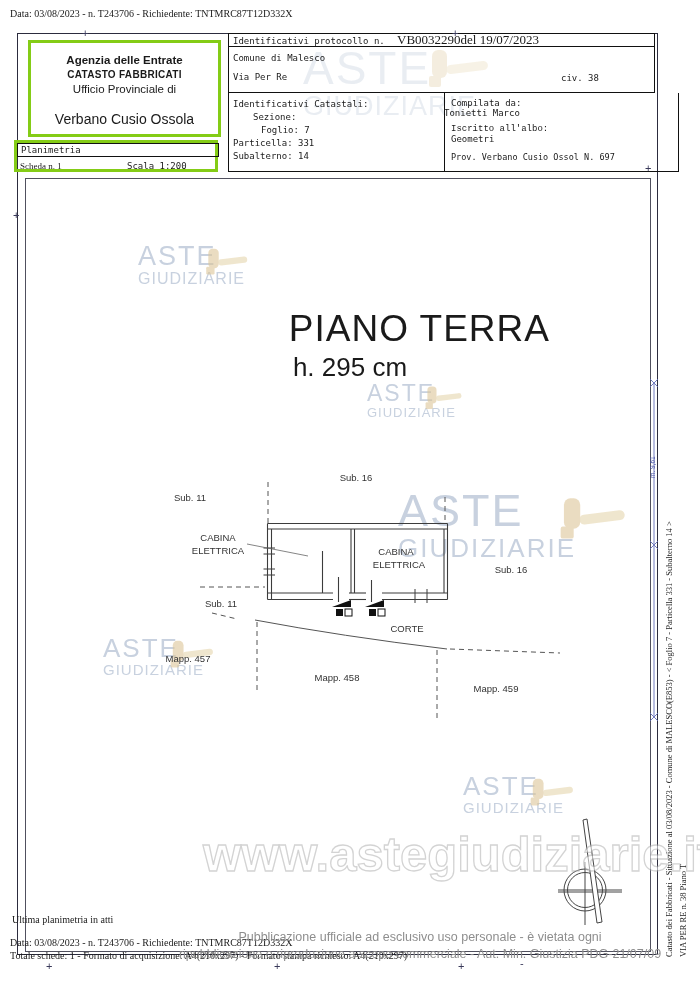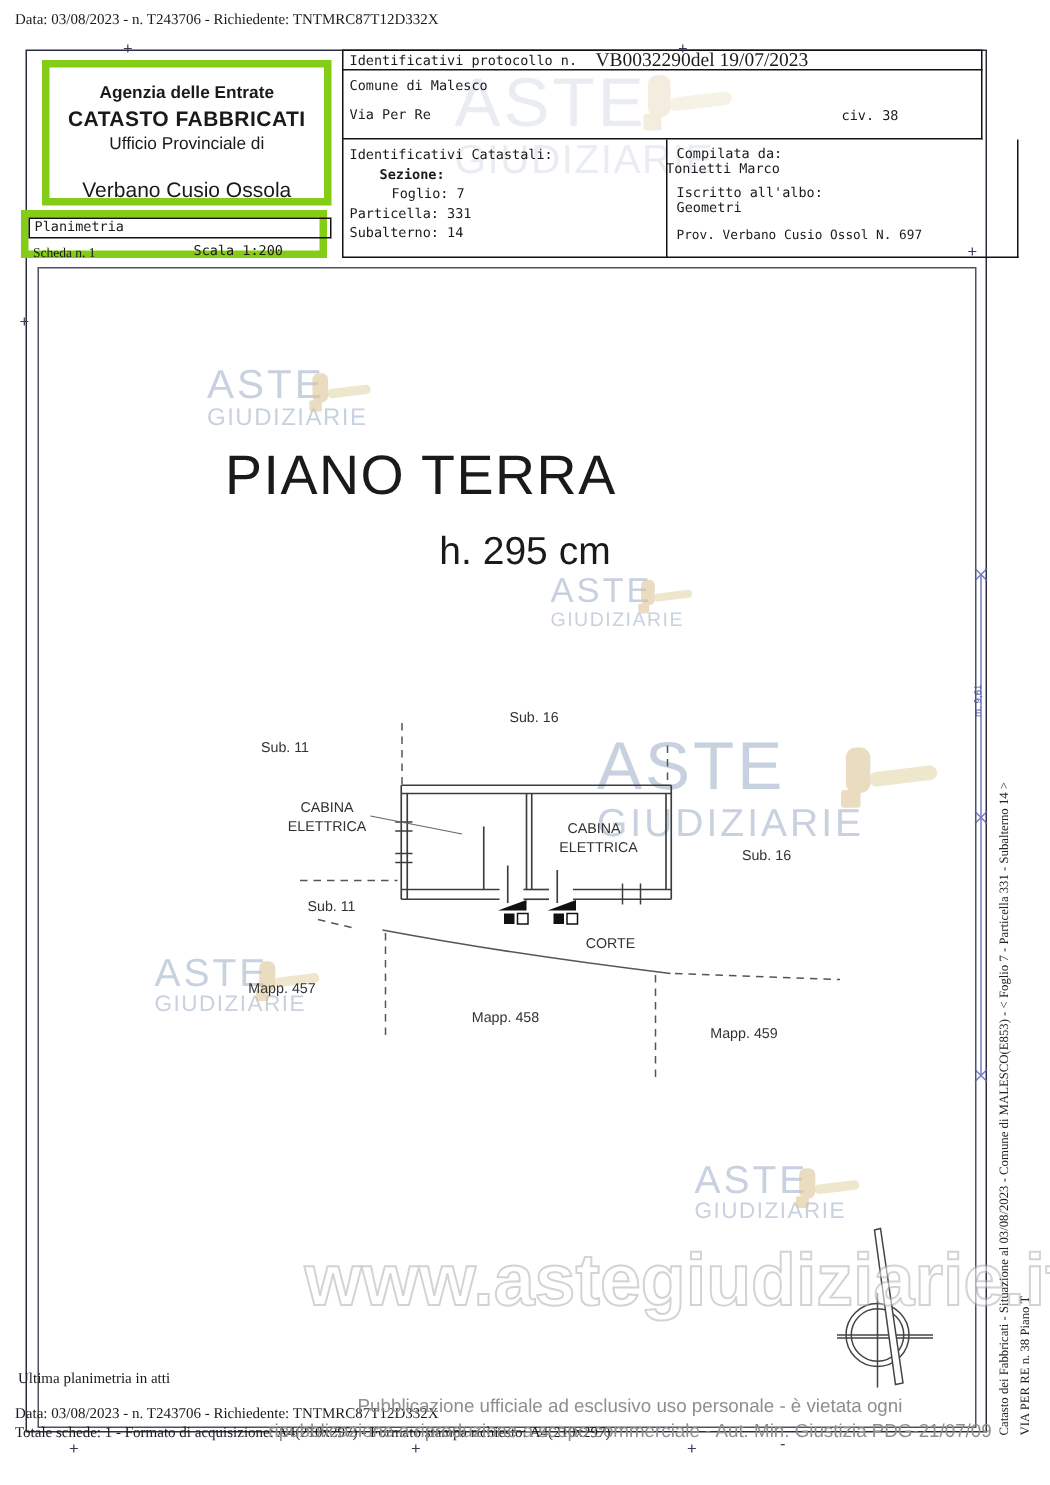--- a/index.html
+++ b/index.html
@@ -8,24 +8,24 @@
   .abs{position:absolute;}
   .mono{font-family:"DejaVu Sans Mono","Liberation Mono",monospace;}
   .serif{font-family:"Liberation Serif",serif;}
   .sans{font-family:"Liberation Sans",sans-serif;}
 
   
   .outer-frame{left:17px;top:33px;width:639px;height:920px;border:1.5px solid #2c2c3e;}
   .inner-frame{left:25px;top:178px;width:624px;height:772px;border:1px solid #50505e;}
 
   
-  .box{border:5px solid #84cc16;box-sizing:border-box;}
+  .box{border:3px solid #84cc16;box-sizing:border-box;}
   .agency-box{left:28px;top:40px;width:193px;height:97px;text-align:center;padding-top:9px;}
   .agency-box .a1{font-size:11.5px;font-weight:bold;margin-top:2px;}
-  .agency-box .a2{font-size:14px;font-weight:bold;margin-top:3px;letter-spacing:.3px;}
+  .agency-box .a2{font-size:10px;font-weight:bold;margin-top:3px;letter-spacing:.3px;}
   .agency-box .a3{font-size:11.5px;font-weight:normal;margin-top:3px;}
   .agency-box .a4{font-size:14px;margin-top:16px;}
   .plan-box{left:14px;top:140px;width:204px;height:32px;}
   .plan-row1{left:0px;top:0px;width:202px;height:14px;border:1px solid #111;box-sizing:border-box;
              font-size:9px;padding:1px 0 0 3px;}
   .plan-row2{left:3px;top:18px;font-size:9px;font-family:Liberation Serif, serif;}
   .plan-scala{left:110px;top:18px;font-size:9px;}
   .dich-row{left:228px;top:33px;width:427px;height:14px;border:1px solid #111;box-sizing:border-box;}
   .dich-label{left:4px;top:2px;font-size:9px;}
   .dich-value{left:168px;top:-2px;font-size:13px;}
@@ -35,21 +35,21 @@
   .h9{font-size:9px;}
 
   
   .wm{color:#b3c0d3;opacity:.72;line-height:1;letter-spacing:2px;pointer-events:none;}
   .wm .w1{font-weight:400;}
   .wm .w2{letter-spacing:1px;}
   .wm-url{color:#fff;-webkit-text-stroke:1.3px #b0b0b0;font-weight:bold;opacity:.55;
           letter-spacing:0px;pointer-events:none;white-space:nowrap;}
 
   
-  .plan-title{left:150px;top:296px;width:400px;text-align:left;font-size:37px;letter-spacing:1px;}
+  .plan-title{left:150px;top:308px;width:400px;text-align:right;font-size:37px;letter-spacing:1px;}
   .plan-sub{left:150px;top:352px;width:400px;text-align:center;font-size:26px;}
   .mark{font-size:11px;color:#39395a;pointer-events:none;}
   .footer-gray{color:#8e8e8e;font-size:12.5px;text-align:center;}
   .measure-label{color:#4a55a8;font-size:6.5px;transform:rotate(-90deg);transform-origin:left top;white-space:nowrap;}
   .side-text{font-size:8.5px;color:#222;transform:rotate(-90deg);transform-origin:left top;white-space:nowrap;}
 </style>
 </head>
 <body>
 
 <div id="page">
@@ -90,30 +90,30 @@
   </div>
 
   <div class="abs comune-box">
     <div class="abs mono h9" style="left:4px;top:7px;">Comune di Malesco</div>
     <div class="abs mono h9" style="left:4px;top:26px;">Via Per Re</div>
     <div class="abs mono h9" style="left:332px;top:27px;">civ. 38</div>
   </div>
 
   <div class="abs ident-box">
     <div class="abs mono h9" style="left:4px;top:6px;">Identificativi Catastali:</div>
-    <div class="abs mono h9" style="left:24px;top:19px;font-weight:bold;">Sezione:</div>
+    <div class="abs mono h9" style="left:24px;top:19px;">Sezione:</div>
     <div class="abs mono h9" style="left:32px;top:32px;">Foglio: 7</div>
     <div class="abs mono h9" style="left:4px;top:45px;">Particella: 331</div>
     <div class="abs mono h9" style="left:4px;top:58px;">Subalterno: 14</div>
   </div>
 
   <div class="abs comp-box">
     <div class="abs mono h9" style="left:7px;top:5px;">Compilata da:</div>
     <div class="abs mono h9" style="left:0;top:15px;">Tonietti Marco</div>
-    <div class="abs mono h9" style="left:7px;top:31px;">Iscritto all'albo:</div>
+    <div class="abs mono h9" style="left:7px;top:31px;font-family:Liberation Mono, monospace;">Iscritto all'albo:</div>
     <div class="abs mono h9" style="left:7px;top:41px;">Geometri</div>
     <div class="abs mono" style="left:7px;top:59px;font-size:8.5px;">Prov. Verbano Cusio Ossol  N. 697</div>
   </div>
 
   <div class="abs wm" style="left:138px;top:243px;">
     <div class="w1" style="font-size:27px;">ASTE</div>
     <div class="w2" style="font-size:16px;margin-top:1px;">GIUDIZIARIE</div>
   </div>
   <div class="abs" style="left:198px;top:246px;opacity:.6;">
     <svg width="54" height="32" viewBox="0 0 72 46">

